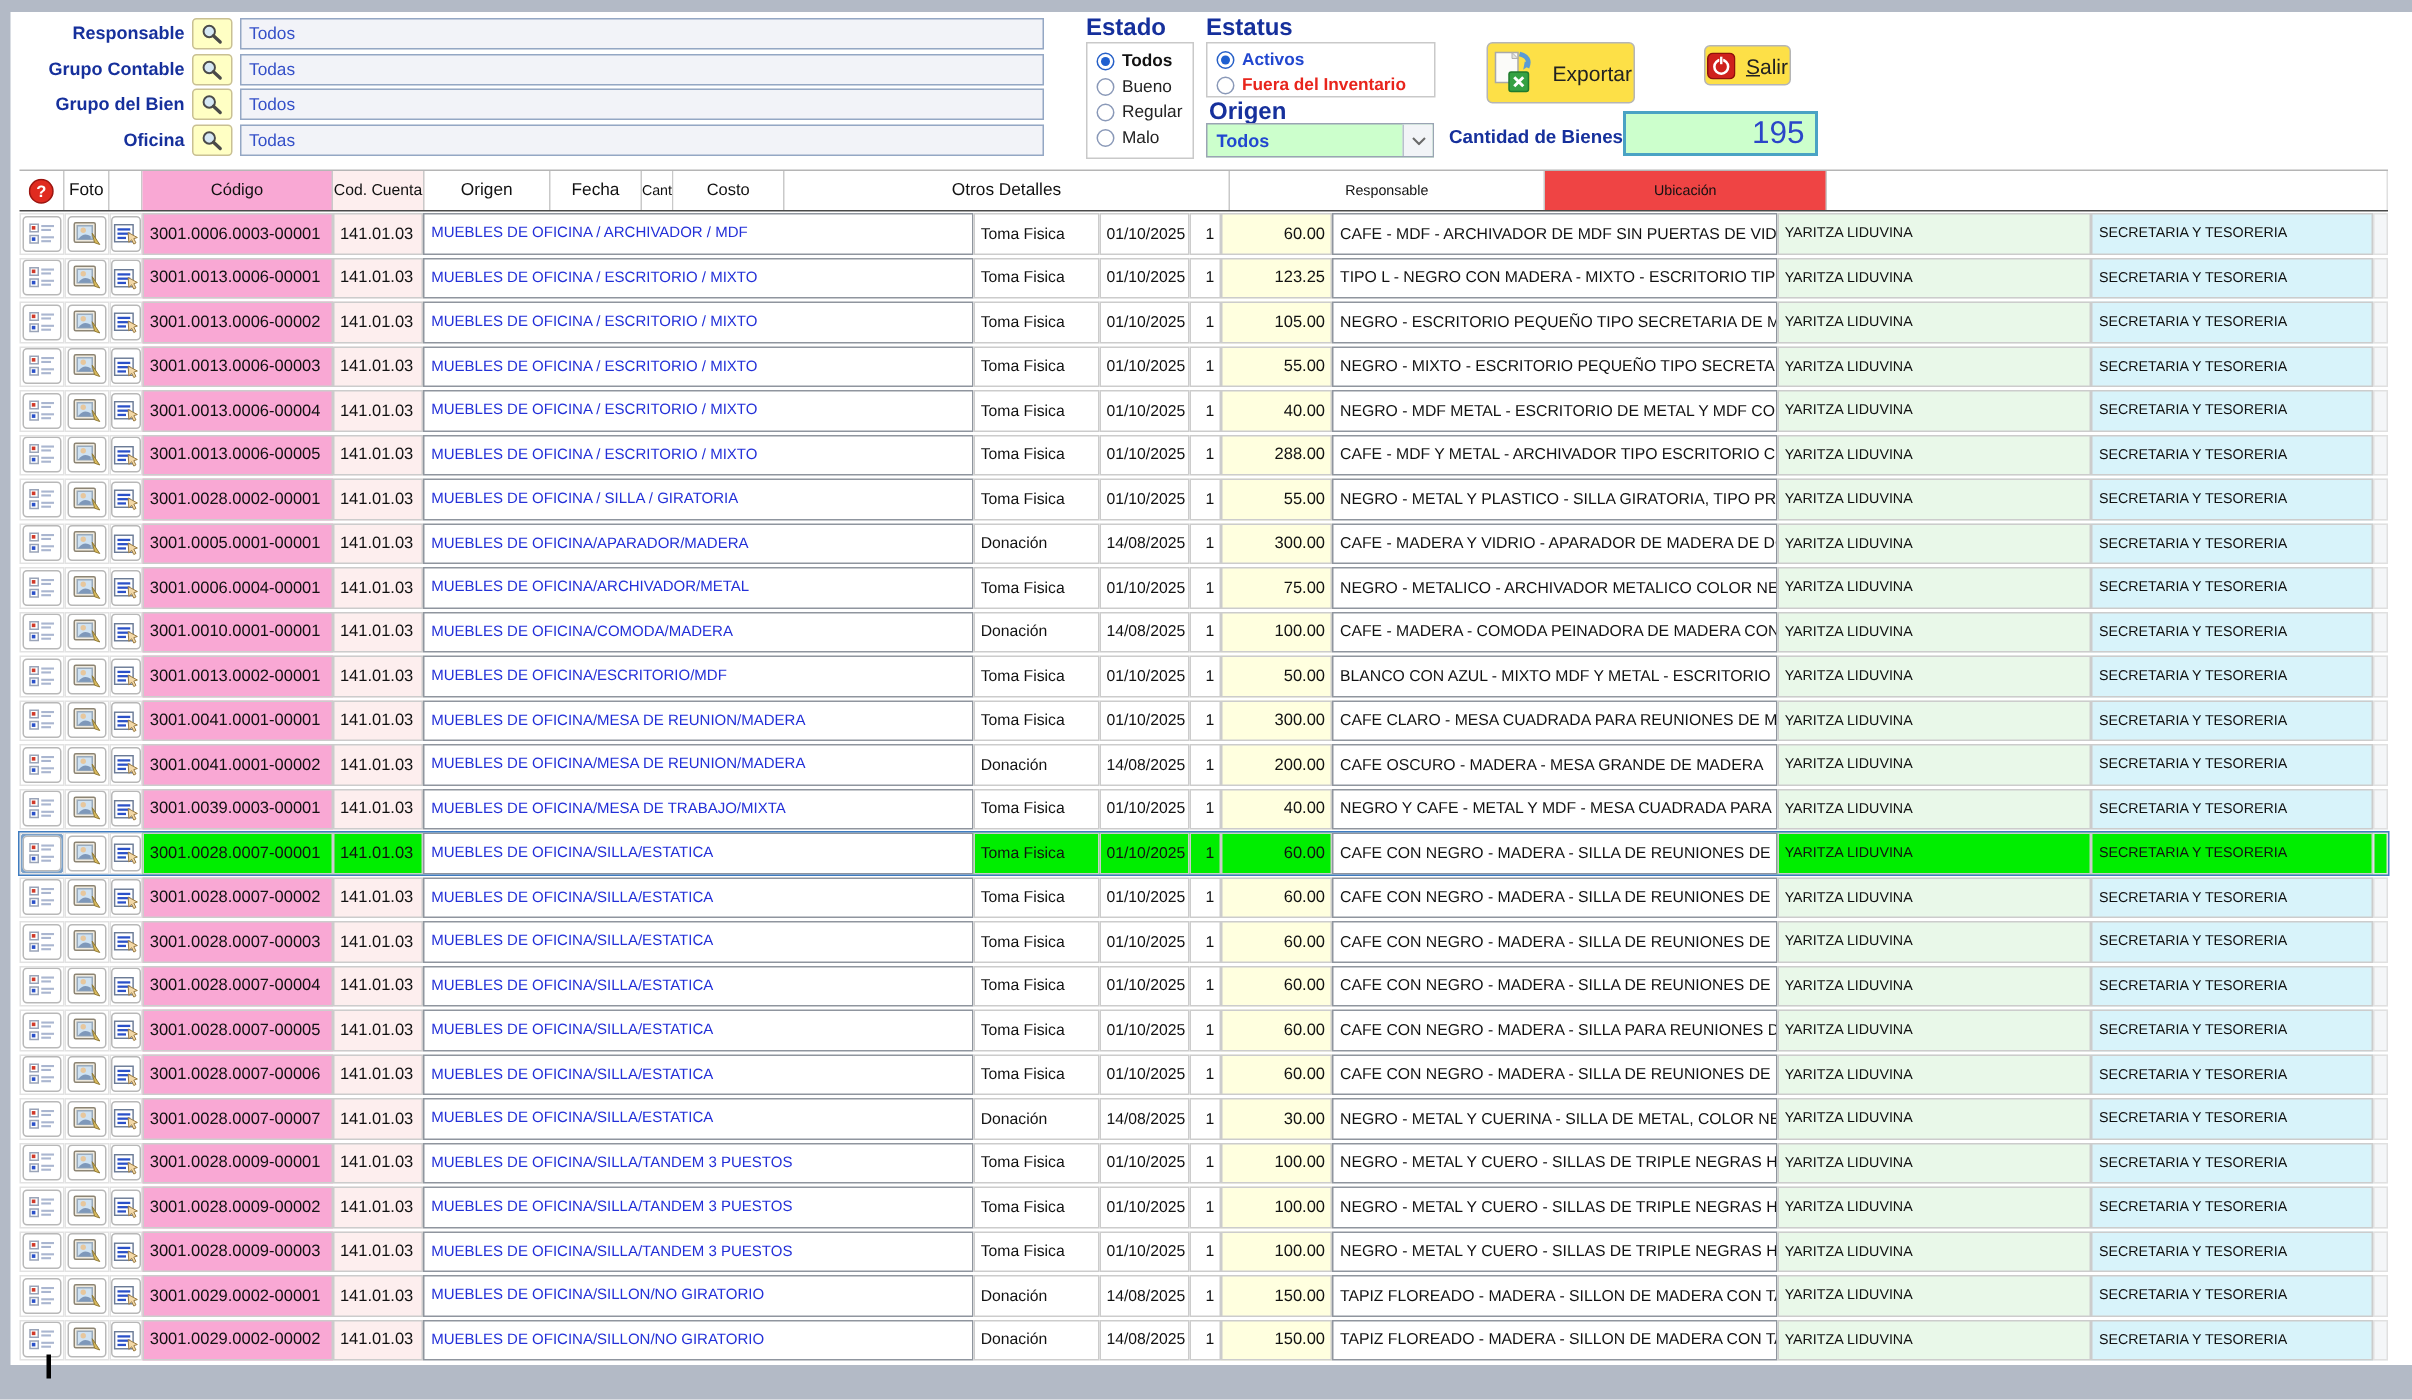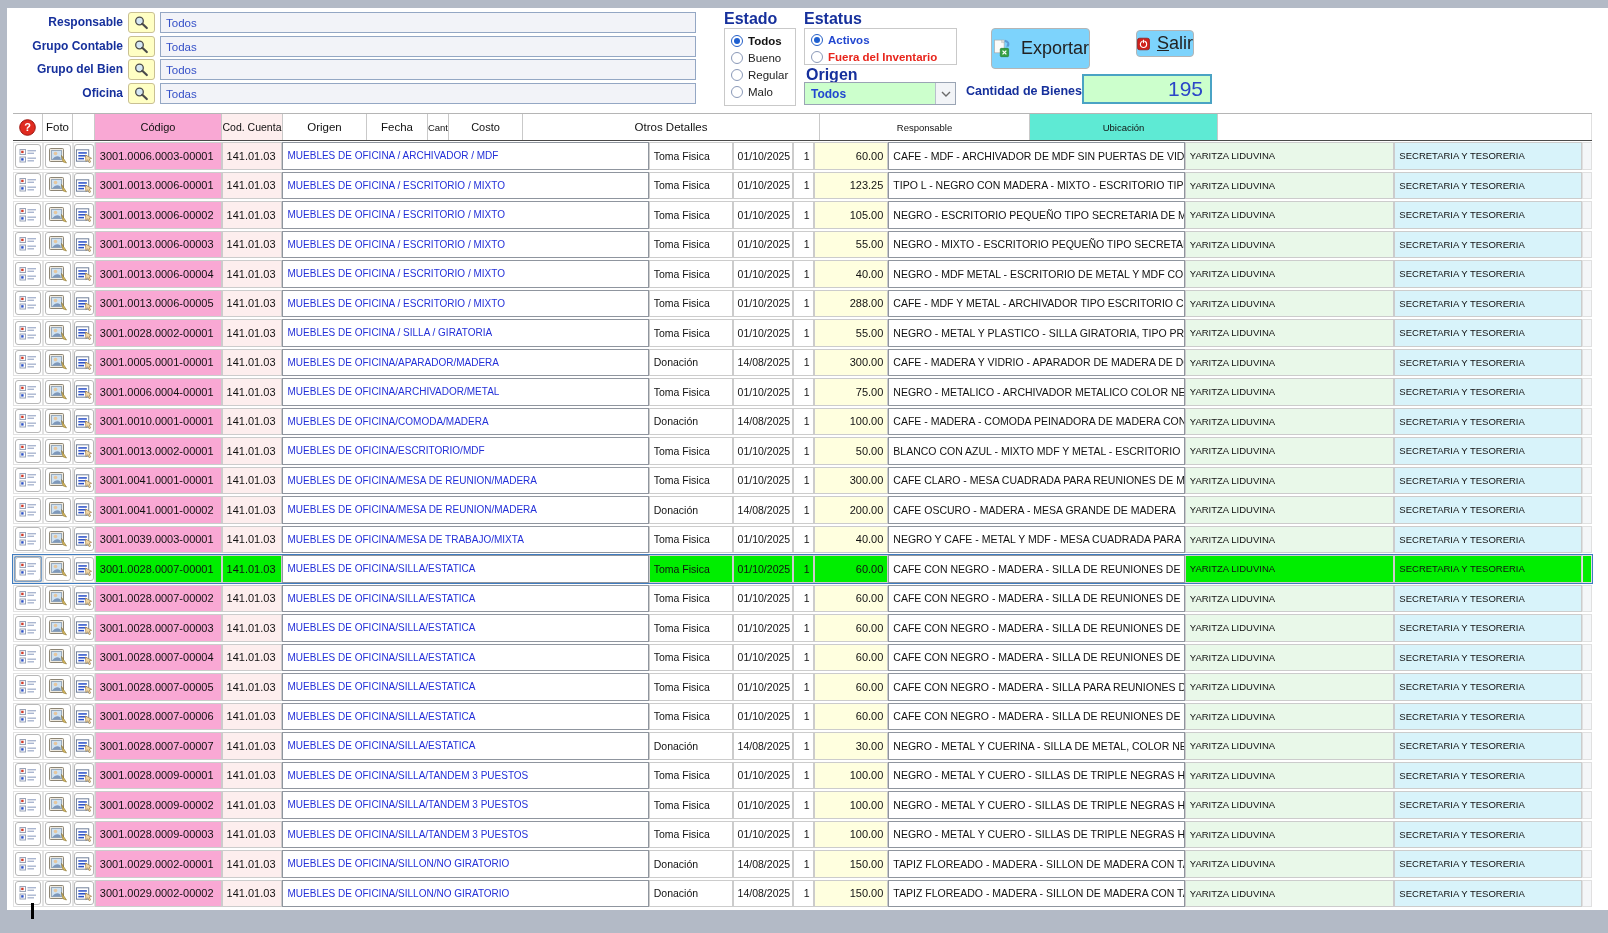--- a/index.html
+++ b/index.html
@@ -50,23 +50,23 @@
   .dropdown{
     position:absolute;left:773px;top:74px;width:152px;height:23px;box-sizing:border-box;
     border:1px solid #9aa4b4;background:#ccffcc;display:flex;align-items:center;cursor:pointer;
   }
   .dropdown .dd-text{flex:1;font-size:12px;font-weight:bold;color:#2247d0;padding-left:6px}
   .dropdown .dd-arrow{
     width:19px;height:100%;border-left:1px solid #b8c0cc;background:#f2f4f7;
     display:flex;align-items:center;justify-content:center;
   }
   .btn{
-    position:absolute;background:#7dd3fc;border:1px solid #b5b5b5;border-radius:4px;
+    position:absolute;background:#fde047;border:1px solid #b5b5b5;border-radius:4px;
     display:flex;align-items:center;justify-content:center;gap:6px;
-    box-sizing:border-box;cursor:pointer;font-size:18px;color:#222;
+    box-sizing:border-box;cursor:pointer;font-size:14px;color:#222;
   }
   #btn-exportar{left:960px;top:20px;width:99px;height:41px}
   #btn-salir{left:1105px;top:22px;width:58px;height:27px;gap:7px}
   #btn-salir .lbl::first-letter{text-decoration:underline}
   #cant-label{position:absolute;left:935px;top:76px;font-size:12.5px;font-weight:bold;color:#16309c}
   #cant-box{
     position:absolute;left:1051px;top:66px;width:130px;height:30px;box-sizing:border-box;
     border:2px solid #4aa3c4;background:#ccffcc;color:#2b46c8;
     font-size:21px;text-align:right;line-height:26px;padding-right:7px;
   }
@@ -242,21 +242,21 @@
       <div class="h c-ic2">Foto</div>
       <div class="h c-ic3"></div>
       <div class="h c-code">Código</div>
       <div class="h c-acct">Cod. Cuenta</div>
       <div class="h c-orig">Origen</div>
       <div class="h c-date">Fecha</div>
       <div class="h c-qty">Cant</div>
       <div class="h c-cost" style="background:#fff;justify-content:center">Costo</div>
       <div class="h c-det" style="border-color:#c9c9c9">Otros Detalles</div>
       <div class="h c-resp" style="background:#fff">Responsable</div>
-      <div class="h c-ubic" style="background:#5eead4">Ubicación</div>
+      <div class="h c-ubic" style="background:#ef4444">Ubicación</div>
       <div class="h c-fill" style="background:#fff"></div>
     </div>
     <div class="t-body">
         <div class="t-row">
           <div class="c ic c-ic1">
             <span class="icbtn">
               <svg width="18" height="16" viewBox="0 0 18 16">
                 <rect x="1" y="1.5" width="5.5" height="5" fill="#fff" stroke="#9aa4b8"></rect>
                 <rect x="2.2" y="2.7" width="2.4" height="2.4" fill="#d03a2a"></rect>
                 <rect x="8.5" y="2" width="8.5" height="1.4" fill="#aab6d0"></rect>

